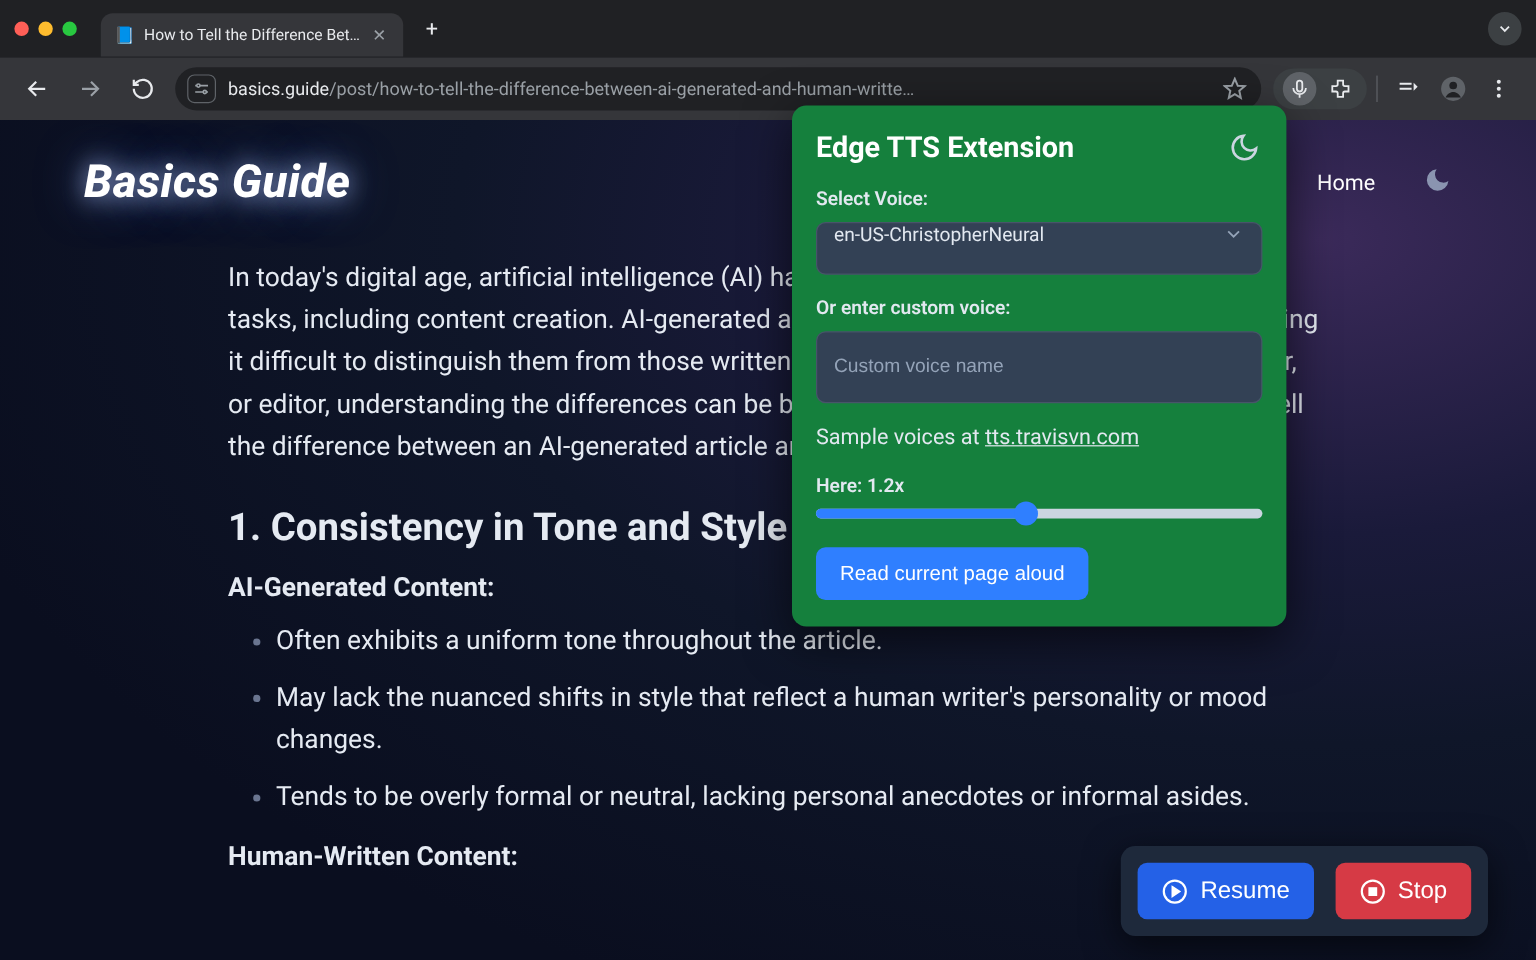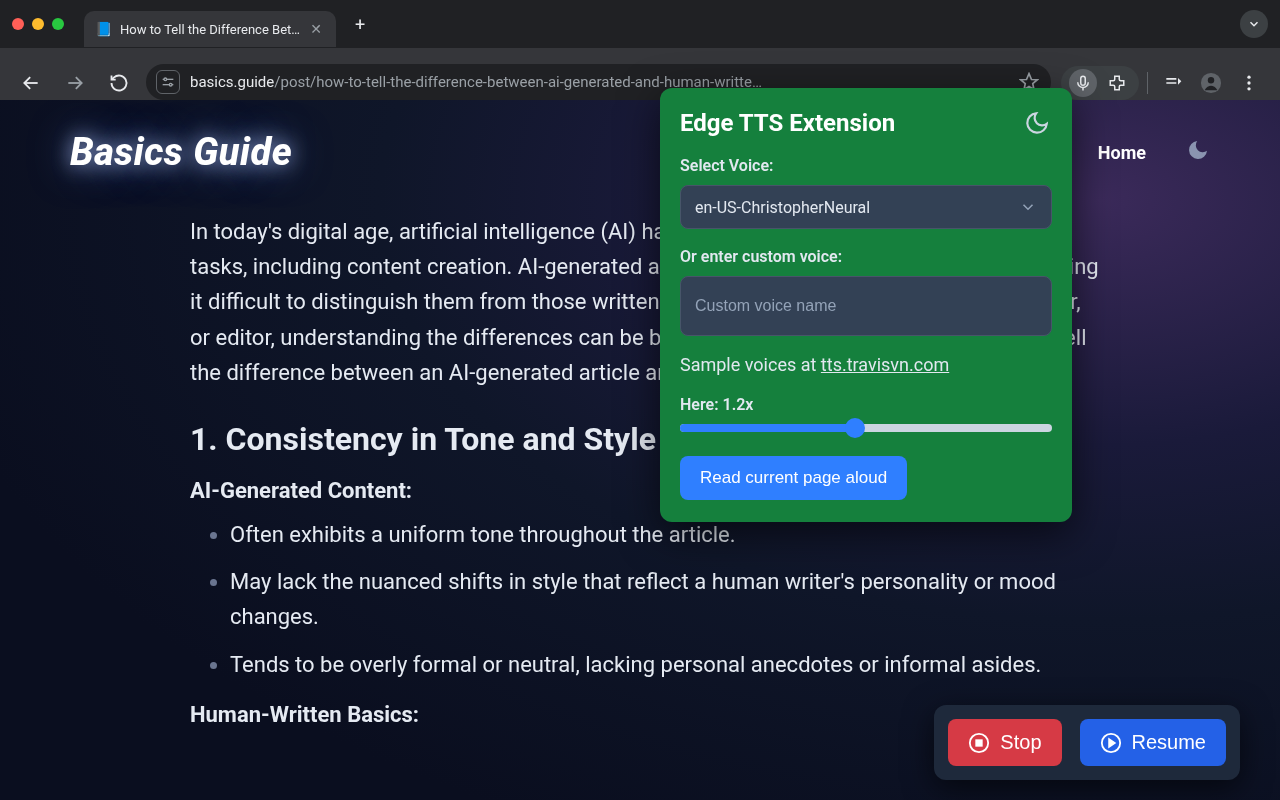--- a/index.html
+++ b/index.html
@@ -75,21 +75,21 @@
   border-radius: 50%;
   color: #e8eaed;
   display: inline-flex; align-items: center; justify-content: center;
   cursor: pointer;
 }
 
 .toolbar {
   background: #35363a;
   height: 52px;
   display: flex;
-  align-items: flex-end;
+  align-items: center;
   padding: 0 14px;
   gap: 10px;
 }
 .nav-btn {
   width: 34px; height: 34px;
   color: #9aa0a6;
   display: inline-flex; align-items: center; justify-content: center;
   cursor: pointer;
 }
 .nav-btn svg { width: 20px; height: 20px; }
@@ -191,21 +191,20 @@
   font-weight: 800;
   color: #fff;
   font-style: italic;
   text-shadow: 0 0 20px rgba(180,200,255,0.8), 0 0 40px rgba(120,160,255,0.5);
   letter-spacing: 0.5px;
 }
 .site-nav {
   margin-left: auto;
   display: flex;
   gap: 30px;
-  font-weight: bold;
 }
 .site-nav-item {
   color: #fff;
   font-size: 18px;
   cursor: pointer;
 }
 .theme-toggle-page {
   margin-left: 40px;
   color: #8a94b0;
   cursor: pointer;
@@ -279,21 +278,20 @@
   display: block;
 }
 .ext-select {
   position: relative;
   width: 100%;
   background: #334155;
   border: 1px solid #475569;
   border-radius: 8px;
   height: 44px;
   display: flex;
-  align-items: center;
   padding: 0 14px;
   cursor: pointer;
   margin-bottom: 18px;
 }
 .ext-select-text {
   flex: 1;
   color: #e2e8f0;
   font-size: 16px;
 }
 .ext-select svg {
@@ -507,21 +505,21 @@
 
   <div class="article">
     <p>In today's digital age, artificial intelligence (AI) has become remarkably adept at various tasks, including content creation. AI-generated articles are increasingly sophisticated, making it difficult to distinguish them from those written by humans. Whether you're a writer, reader, or editor, understanding the differences can be beneficial. Here are some tips to help you tell the difference between an AI-generated article and a human-written one.</p>
     <h3>1. Consistency in Tone and Style</h3>
     <h4>AI-Generated Content:</h4>
     <ul>
       <li>Often exhibits a uniform tone throughout the article.</li>
       <li>May lack the nuanced shifts in style that reflect a human writer's personality or mood changes.</li>
       <li>Tends to be overly formal or neutral, lacking personal anecdotes or informal asides.</li>
     </ul>
-    <h4>Human-Written Basics:</h4>
+    <h4>Human-Written Content:</h4>
   </div>
 </div>
 
 <div class="ext-popup">
   <div class="ext-popup-head">
     <div class="ext-popup-title">Edge TTS Extension</div>
     <div class="ext-popup-theme">
       <svg width="26" height="26" viewBox="0 0 24 24" fill="none" stroke="currentColor" stroke-width="2">
           <path d="M21 12.8A9 9 0 1 1 11.2 3a7 7 0 0 0 9.8 9.8z"></path>
         </svg>
@@ -546,27 +544,27 @@
   <div class="speed-label">Here: 1.2x</div>
   <div class="slider-track">
     <div class="slider-fill" id="slider-fill" style="width: 47%;"></div>
     <div class="slider-thumb" id="slider-thumb" style="left: 47%;"></div>
   </div>
 
   <button class="read-btn">Read current page aloud</button>
 </div>
 
 <div class="float-controls">
+  <button class="fc-btn fc-resume">
+    <svg viewBox="0 0 24 24" fill="none" stroke="currentColor" stroke-width="2">
+        <circle cx="12" cy="12" r="10"></circle>
+        <polygon points="10 8 16 12 10 16" fill="currentColor"></polygon>
+      </svg>
+    <span>Resume</span>
+  </button>
   <button class="fc-btn fc-stop">
     <svg viewBox="0 0 24 24" fill="none" stroke="currentColor" stroke-width="2">
         <circle cx="12" cy="12" r="10"></circle>
         <rect x="9" y="9" width="6" height="6" fill="currentColor"></rect>
       </svg>
     <span>Stop</span>
   </button>
-  <button class="fc-btn fc-resume">
-    <svg viewBox="0 0 24 24" fill="none" stroke="currentColor" stroke-width="2">
-        <circle cx="12" cy="12" r="10"></circle>
-        <polygon points="10 8 16 12 10 16" fill="currentColor"></polygon>
-      </svg>
-    <span>Resume</span>
-  </button>
 </div>
 
 </body></html>

